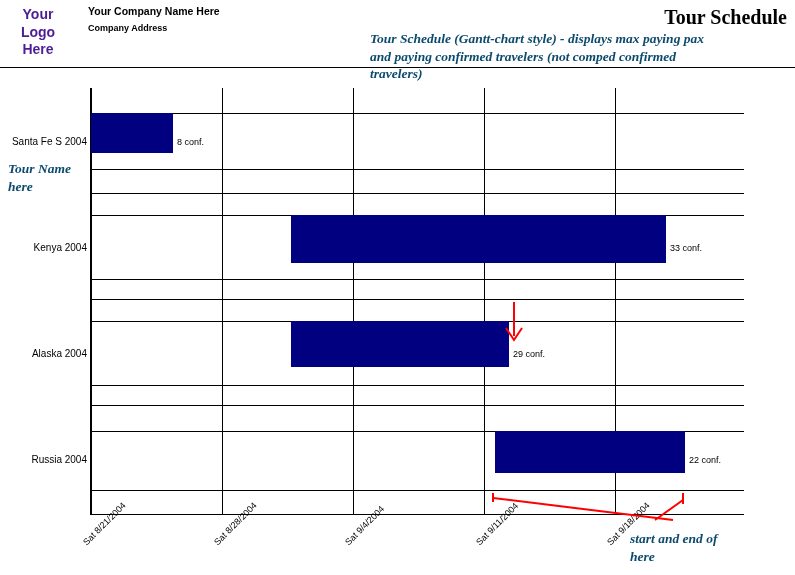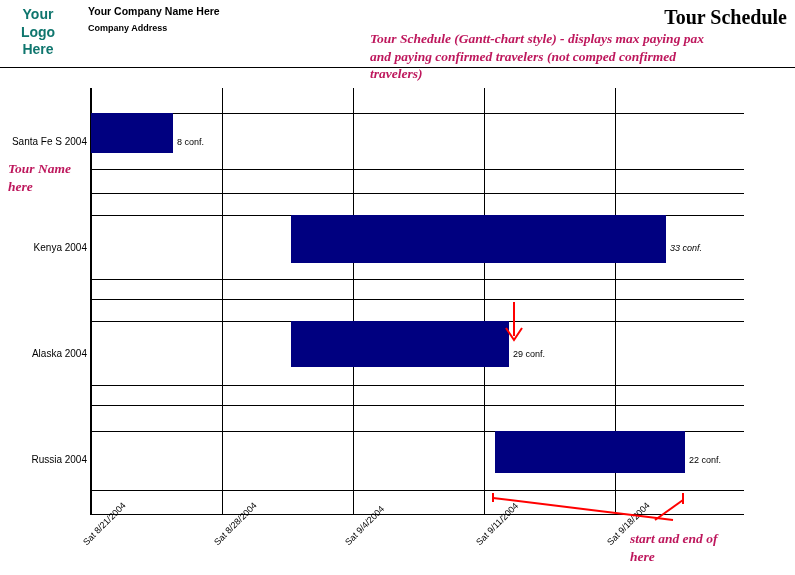--- a/index.html
+++ b/index.html
@@ -13,21 +13,21 @@
   }
   .header {
     display: flex;
     align-items: flex-start;
     padding: 4px 8px 2px 8px;
     border-bottom: 1px solid #000;
     height: 68px;
   }
   .logo {
     width: 60px;
-    color: #0f766e;
+    color: #4c1d95;
     font-family: Arial, sans-serif;
     font-weight: bold;
     font-size: 14px;
     text-align: center;
     line-height: 1.25;
     padding-top: 2px;
   }
   .company-info {
     padding-left: 20px;
     font-family: Arial, sans-serif;
@@ -95,21 +95,21 @@
     bottom: -36px;
     font-family: Arial, sans-serif;
     font-size: 9px;
     transform-origin: left top;
     transform: rotate(-45deg);
     white-space: nowrap;
   }
 
   .annot {
     position: absolute;
-    color: #be185d;
+    color: #0c4a6e;
     font-family: "Times New Roman", serif;
     font-style: italic;
     font-weight: bold;
     font-size: 13.5px;
     line-height: 1.3;
     white-space: nowrap;
   }
   .red-svg { position:absolute; pointer-events:none; }
   .red-svg path, .red-svg line { stroke:#ff0000; stroke-width:2; fill:none; }
 </style>
@@ -153,21 +153,21 @@
     <div class="row-label">Santa Fe S 2004</div>
     <div class="bar" style="left:0px; width:82px; top:25px; height:40px;"></div>
     <div class="bar-label" style="left:86px; top:49px;">8 conf.</div>
   </div>
 
   <div class="row" style="top:106px;">
     <div class="row-inner-top" style="top:21px;"></div>
     <div class="row-inner-bot" style="top:85px;"></div>
     <div class="row-label">Kenya 2004</div>
     <div class="bar" style="left:200px; width:375px; top:21px; height:48px;"></div>
-    <div class="bar-label" style="left:579px; top:49px;font-style:italic;">33 conf.</div>
+    <div class="bar-label" style="left:579px; top:49px;">33 conf.</div>
   </div>
 
   <div class="row" style="top:212px;padding-left:30px;">
     <div class="row-inner-top" style="top:21px;"></div>
     <div class="row-inner-bot" style="top:85px;"></div>
     <div class="row-label">Alaska 2004</div>
     <div class="bar" style="left:200px; width:218px; top:21px; height:46px;"></div>
     <div class="bar-label" style="left:422px; top:49px;">29 conf.</div>
   </div>
 

